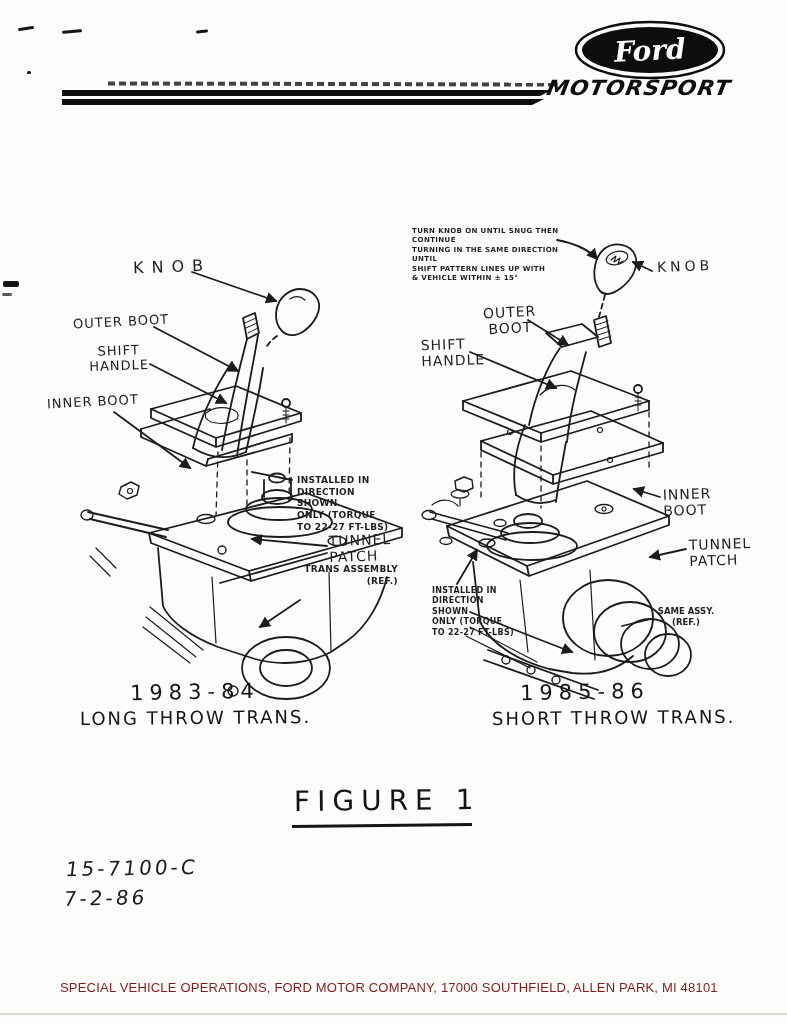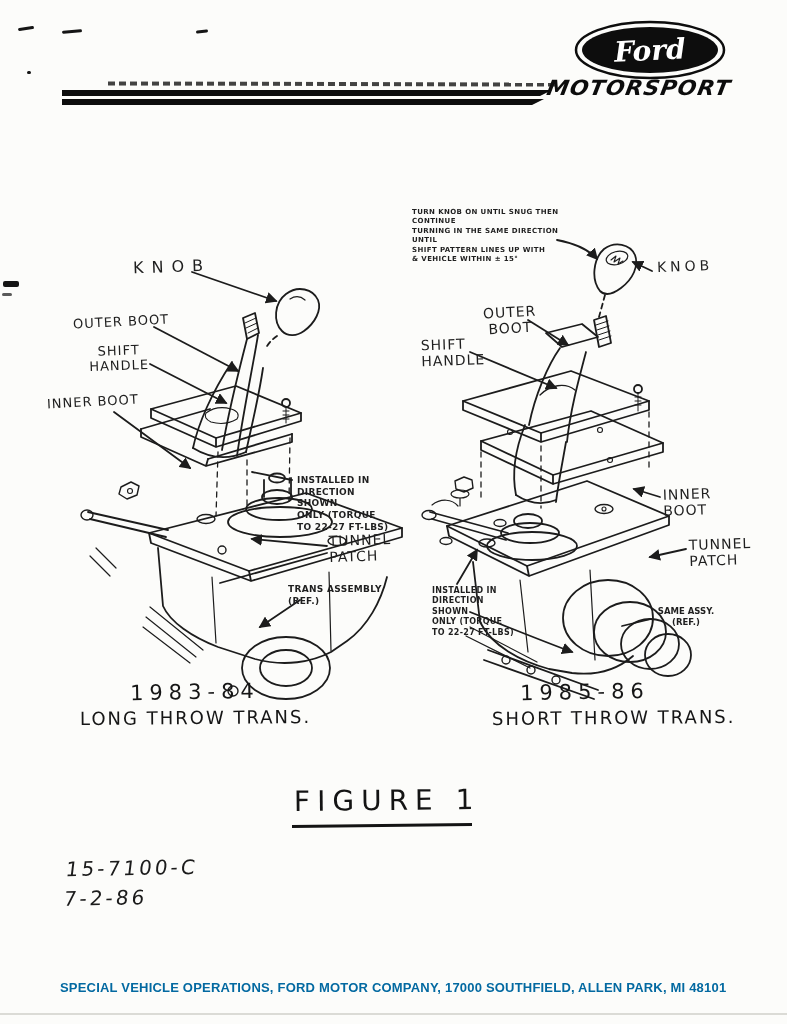--- a/index.html
+++ b/index.html
@@ -15,22 +15,22 @@
     font-family:"DejaVu Sans",sans-serif;font-weight:500;
   }
   .tiny{font-size:7px;line-height:1.35;letter-spacing:.4px;font-weight:700;}
   .small{font-size:9px;line-height:1.3;letter-spacing:.3px;font-weight:700;}
   .caption{position:absolute;color:#161616;font-weight:500;}
   .bar{position:absolute;background:#0d0d0d;}
   .artifact{position:absolute;background:#151515;border-radius:2px;}
   svg.lineart{position:absolute;left:0;top:0;}
   .footer{
     position:absolute;left:60px;top:980px;width:700px;
-    font-family:"Liberation Sans",sans-serif;font-size:13px;color:#0369a1;
-    letter-spacing:.2px;font-weight:700;
+    font-family:"Liberation Sans",sans-serif;font-size:13px;color:#7f1d1d;
+    letter-spacing:.2px;font-weight:400;
   }
   .figure{
     position:absolute;left:294px;top:784px;font-size:28px;letter-spacing:7px;
     color:#141414;transform:rotate(-.6deg);font-weight:500;
   }
   .figure-underline{position:absolute;left:292px;top:824px;width:180px;height:3px;background:#141414;transform:rotate(-.6deg);}
   .docnum{position:absolute;color:#1b1b1b;font-size:20px;letter-spacing:3px;transform:skewX(-8deg) rotate(-1deg);font-weight:500;}
   .brand{
     position:absolute;left:552px;top:76px;width:200px;
     font-size:21px;font-weight:bold;font-style:italic;color:#0c0c0c;
@@ -212,26 +212,26 @@
 <div class="lbl" style="left:73px;top:315px;font-size:13px;letter-spacing:1px;transform:rotate(-3deg);">OUTER BOOT</div>
 <div class="lbl" style="left:84px;top:344px;font-size:13px;letter-spacing:1px;width:70px;text-align:center;transform:rotate(-2deg);">SHIFT
 HANDLE</div>
 <div class="lbl" style="left:47px;top:395px;font-size:13px;letter-spacing:1px;transform:rotate(-3deg);">INNER BOOT</div>
 <div class="lbl small" style="left:297px;top:475px;width:92px;">INSTALLED IN
 DIRECTION SHOWN
 ONLY (TORQUE
 TO 22-27 FT-LBS)</div>
 <div class="lbl" style="left:329px;top:532px;font-size:14px;letter-spacing:1px;transform:rotate(-2deg);">TUNNEL
 PATCH</div>
-<div class="lbl small" style="left:288px;top:584px;width:110px;text-align:left;">TRANS ASSEMBLY
+<div class="lbl small" style="left:288px;top:564px;width:110px;text-align:right;">TRANS ASSEMBLY
 (REF.)</div>
 <div class="caption" style="left:130px;top:680px;font-size:21px;letter-spacing:6px;transform:rotate(-1deg);">1983-84</div>
 <div class="caption" style="left:80px;top:707px;font-size:18px;letter-spacing:2px;transform:rotate(-.5deg);">LONG THROW TRANS.</div>
 
-<div class="lbl tiny" style="left:412px;top:208px;width:160px;">TURN KNOB ON UNTIL SNUG THEN CONTINUE
+<div class="lbl tiny" style="left:412px;top:227px;width:160px;">TURN KNOB ON UNTIL SNUG THEN CONTINUE
 TURNING IN THE SAME DIRECTION UNTIL
 SHIFT PATTERN LINES UP WITH
 &amp; VEHICLE WITHIN ± 15°</div>
 <div class="lbl" style="left:657px;top:258px;font-size:14px;letter-spacing:4px;transform:rotate(-2deg);">KNOB</div>
 <div class="lbl" style="left:478px;top:304px;font-size:14px;letter-spacing:1px;width:64px;text-align:center;transform:rotate(-3deg);">OUTER
 BOOT</div>
 <div class="lbl" style="left:421px;top:336px;font-size:14px;letter-spacing:1px;width:76px;transform:rotate(-2deg);">SHIFT
 HANDLE</div>
 <div class="lbl" style="left:663px;top:486px;font-size:14px;letter-spacing:1px;transform:rotate(-2deg);">INNER
 BOOT</div>

